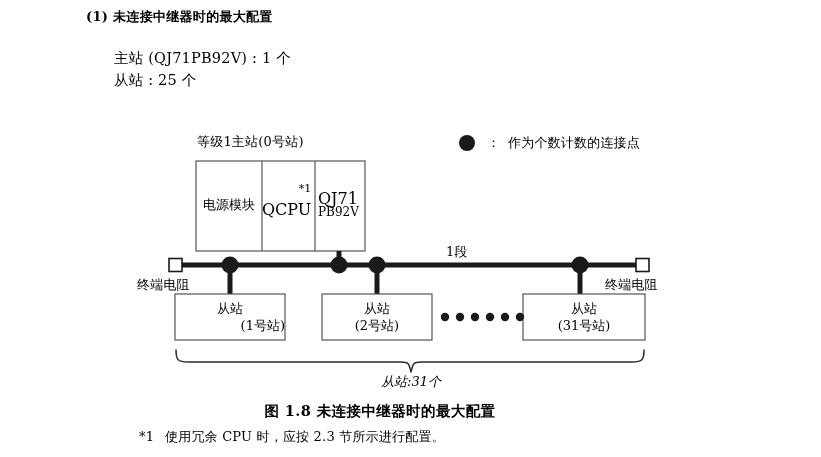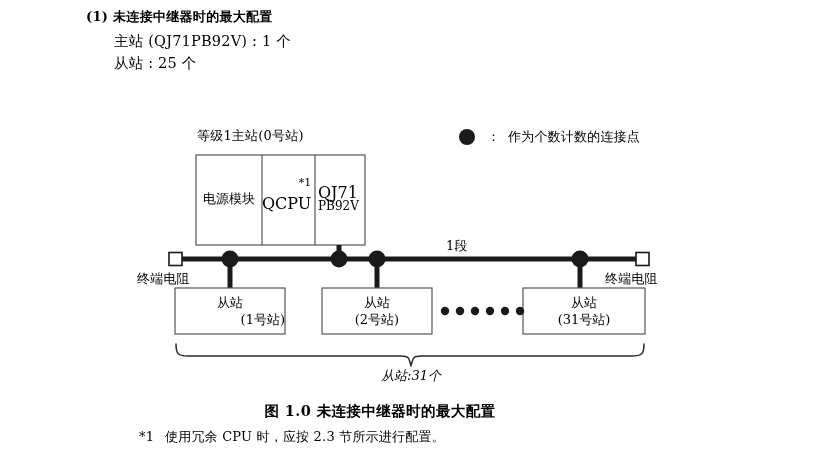--- a/index.html
+++ b/index.html
@@ -36,27 +36,27 @@
     line-height: 1.35;
     white-space: nowrap;
   }
   .spec-line {
     font-size: 14.5px;
     line-height: 1.55;
     margin-left: 28px;
     white-space: nowrap;
     letter-spacing: 0.2px;
   }
-  #spec-master { margin-top: 4px; }
+  #spec-master { margin-top: 21px; }
 
   
   #diagram {
     position: absolute;
     left: 0;
-    top: 110px;
+    top: 116px;
     width: 821px;
     height: 290px;
   }
   #diagram svg { display: block; }
 
   .dgm-label {
     position: absolute;
     font-family: "DejaVu Serif", "Liberation Serif", serif;
     font-size: 13px;
     color: #000;
@@ -179,19 +179,19 @@
 
     <div class="box-text" style="left:523px; top:185px; width:122px;">从站</div>
     <div class="box-text" style="left:523px; top:202px; width:122px;">(31号站)</div>
 
     <div class="box-text" style="left:351px; top:258px; width:120px;font-style:italic;">从站:31个</div>
 
     <div class="dgm-label" style="left:487px; top:18px;">：</div>
     <div class="dgm-label" style="left:508px; top:18px;">作为个数计数的连接点</div>
   </div>
 
-  <div id="figure-caption">图 1.0  未连接中继器时的最大配置</div>
+  <div id="figure-caption">图 1.8  未连接中继器时的最大配置</div>
 
   <div id="footnote">
     <span class="fn-mark">*1</span><span>使用冗余 CPU 时，应按 2.3 节所示进行配置。</span>
   </div>
 
 </div>
 
 </body></html>

